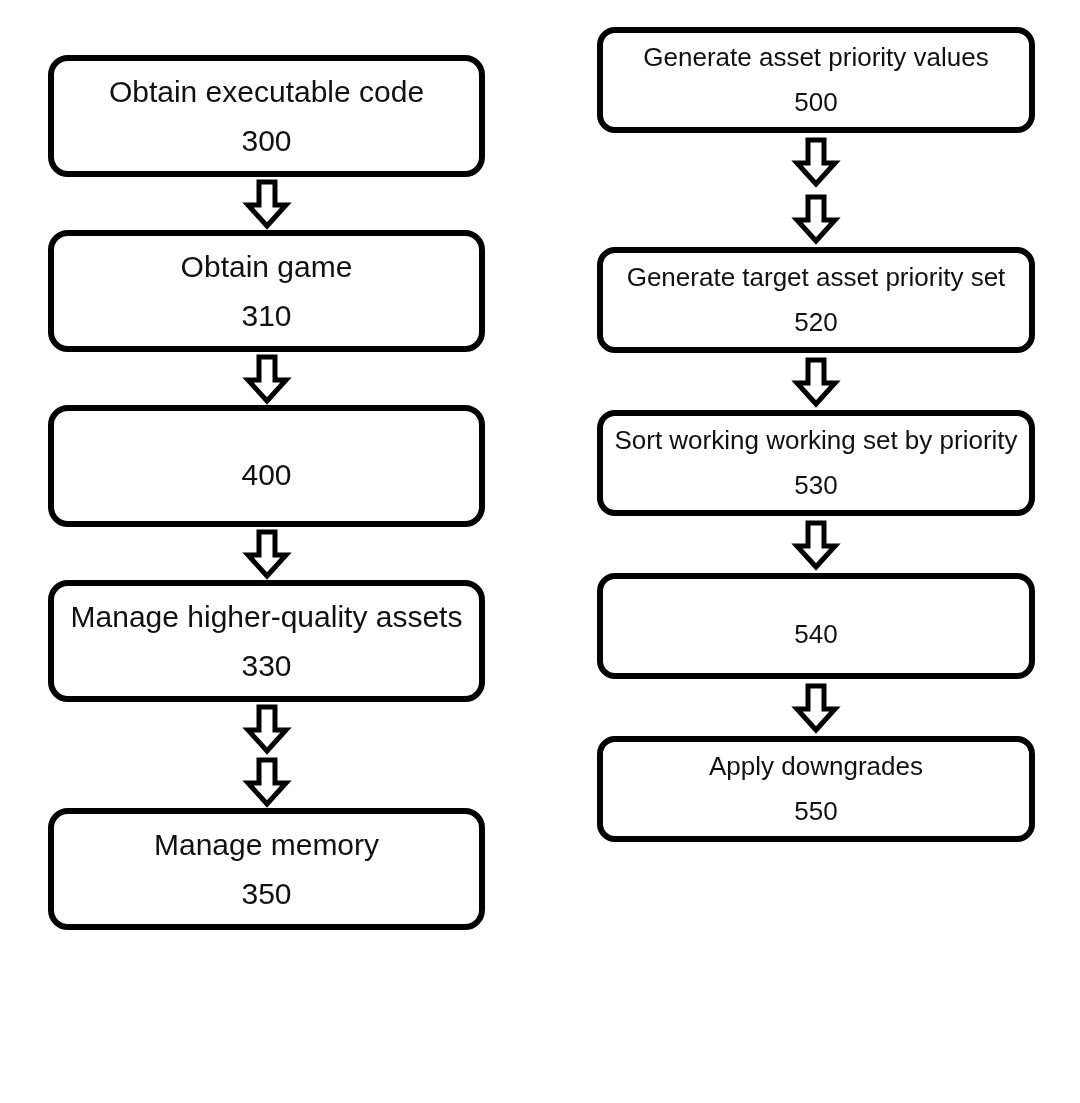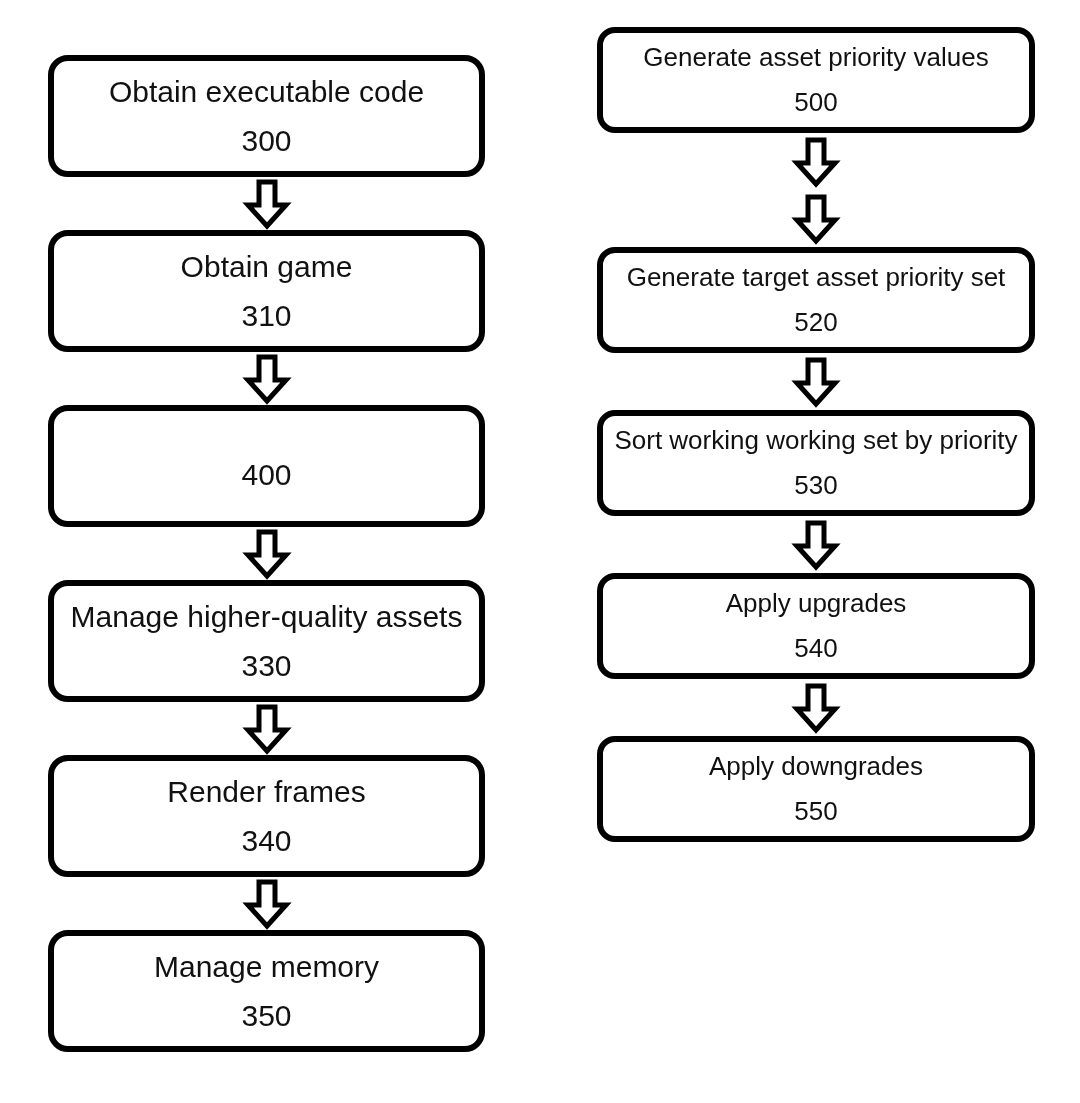--- a/index.html
+++ b/index.html
@@ -131,24 +131,20 @@
     </div>
 
     <div class="connector">
       <span>
         <svg width="44" height="50" viewBox="0 0 44 50" aria-hidden="true">
           <polygon points="14,3 30,3 30,26 41,26 22,47 3,26 14,26"></polygon>
         </svg>
       </span>
     </div>
 
-    <div class="step">
-      <div class="step-label">Render frames</div>
-      <div class="step-number">340</div>
-    </div>
 
     <div class="connector">
       <span>
         <svg width="44" height="50" viewBox="0 0 44 50" aria-hidden="true">
           <polygon points="14,3 30,3 30,26 41,26 22,47 3,26 14,26"></polygon>
         </svg>
       </span>
     </div>
 
     <div class="step">
@@ -202,21 +198,20 @@
 
     <div class="connector">
       <span>
         <svg width="44" height="50" viewBox="0 0 44 50" aria-hidden="true">
           <polygon points="14,3 30,3 30,26 41,26 22,47 3,26 14,26"></polygon>
         </svg>
       </span>
     </div>
 
     <div class="step">
-      <div class="step-label">Apply upgrades</div>
       <div class="step-number">540</div>
     </div>
 
     <div class="connector">
       <span>
         <svg width="44" height="50" viewBox="0 0 44 50" aria-hidden="true">
           <polygon points="14,3 30,3 30,26 41,26 22,47 3,26 14,26"></polygon>
         </svg>
       </span>
     </div>

